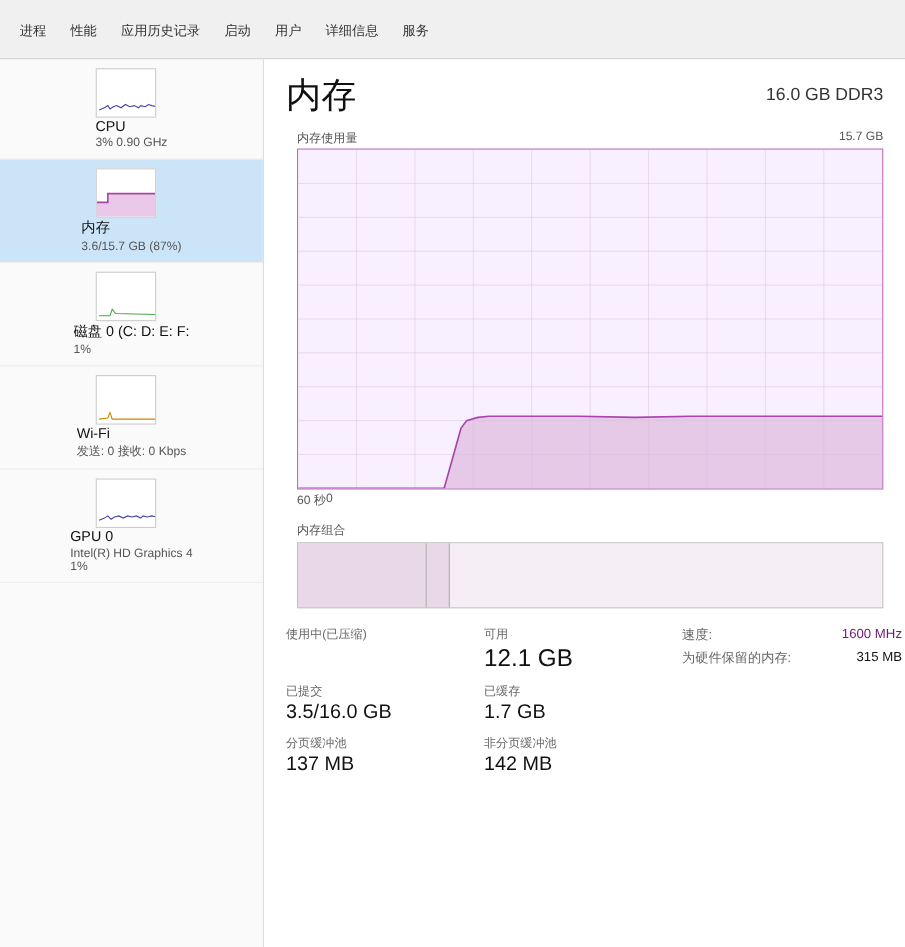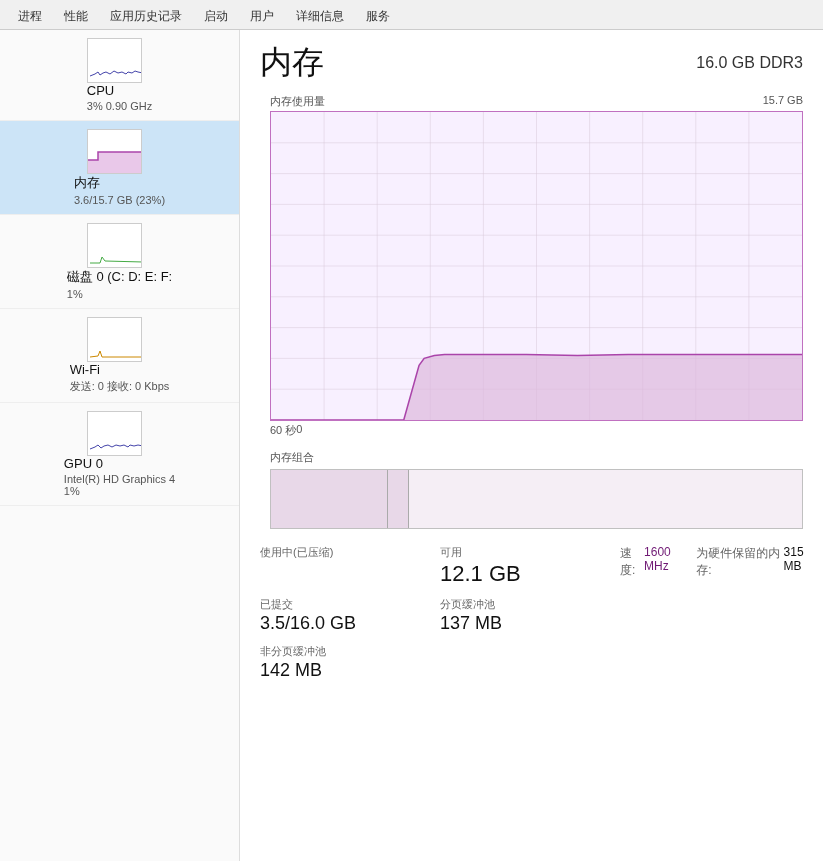--- a/index.html
+++ b/index.html
@@ -11,22 +11,23 @@
       overflow: hidden;
       font-size: 12px;
       color: #333;
     }
 
     
     .top-nav {
       display: flex;
       background: #f0f0f0;
       border-bottom: 1px solid #ccc;
-      padding: 4px 8px 0;
+      padding: 4px 8px 12px;
       gap: 2px;
+      margin-top: 12px;
     }
     .nav-item {
       padding: 4px 10px;
       cursor: pointer;
       font-size: 12px;
       color: #333;
       white-space: nowrap;
     }
 
     
@@ -197,21 +198,21 @@
       color: #111;
     }
     .stat-value-sm {
       font-size: 18px;
       font-weight: 300;
       color: #111;
     }
 
     .info-block {
       display: flex;
-      flex-direction: row;
+      flex-direction: column;
       gap: 4px;
     }
     .info-row {
       display: flex;
       justify-content: space-between;
       font-size: 12px;
     }
     .info-key { color: #666; }
     .info-val { color: #701a75; font-weight: 500; }
     .info-val-black { color: #111; }
@@ -267,21 +268,21 @@
 
     <div class="sidebar-item active">
       <div class="sidebar-thumb">
         <svg viewBox="0 0 53 43" preserveAspectRatio="none" style="width:100%;height:100%;">
           <polygon style="fill:#e0b0e0;fill-opacity:0.7;" points="0,43 0,30 10,30 10,22 53,22 53,43"></polygon>
           <polyline style="stroke:#aa44aa;stroke-width:1.5;fill:none;" points="0,30 10,30 10,22 53,22"></polyline>
         </svg>
       </div>
       <div class="sidebar-info">
         <div class="sidebar-title">内存</div>
-        <div class="sidebar-subtitle">3.6/15.7 GB (23%)</div>
+        <div class="sidebar-subtitle">3.6/15.7 GB (87%)</div>
       </div>
     </div>
 
     <div class="sidebar-item">
       <div class="sidebar-thumb">
         <svg class="cpu-chart" viewBox="0 0 53 28" preserveAspectRatio="none">
           <polyline class="disk-line" points="0,26 10,26 12,20 15,24 53,25"></polyline>
         </svg>
       </div>
       <div class="sidebar-info">
@@ -422,20 +423,24 @@
           <span class="info-key">为硬件保留的内存:</span>
           <span class="info-val-black">315 MB</span>
         </div>
       </div>
 
       <div class="stat-block">
         <div class="stat-label">已提交</div>
         <div class="stat-value-sm">3.5/16.0 GB</div>
       </div>
 
+      <div class="stat-block">
+        <div class="stat-label">已缓存</div>
+        <div class="stat-value-sm">1.7 GB</div>
+      </div>
 
       <div class="stat-block">
         <div class="stat-label">分页缓冲池</div>
         <div class="stat-value-sm">137 MB</div>
       </div>
 
       <div class="stat-block">
         <div class="stat-label">非分页缓冲池</div>
         <div class="stat-value-sm">142 MB</div>
       </div>

